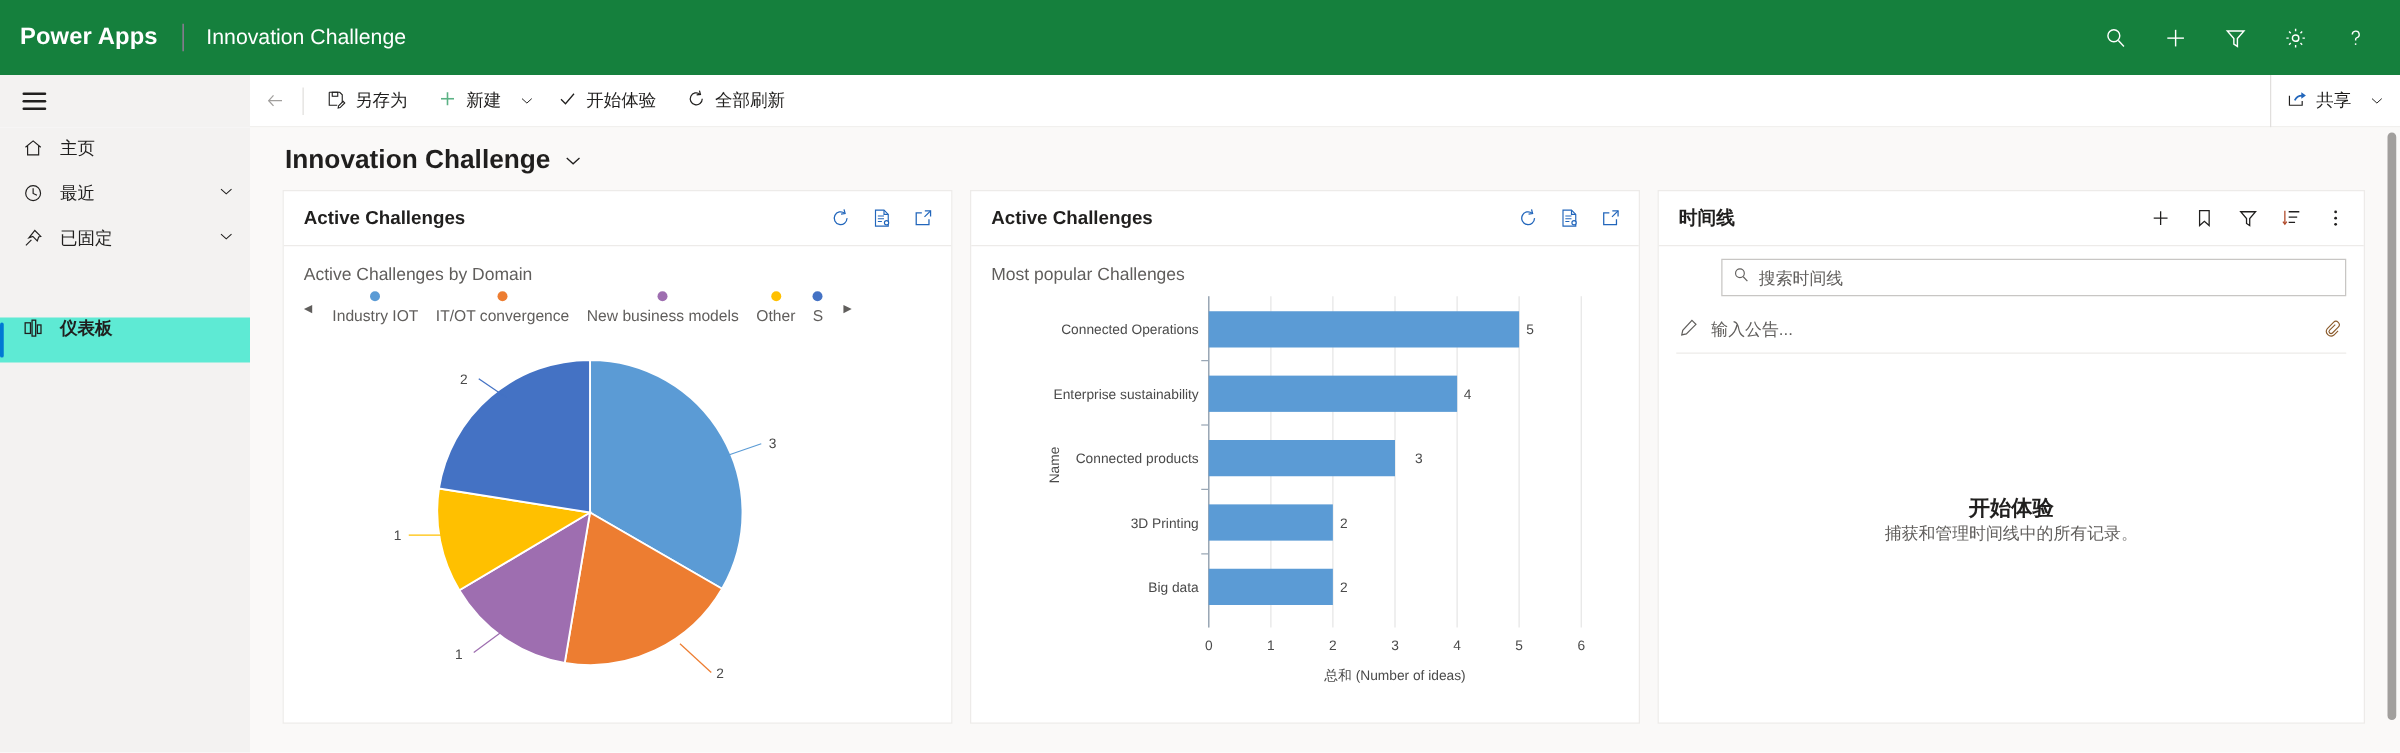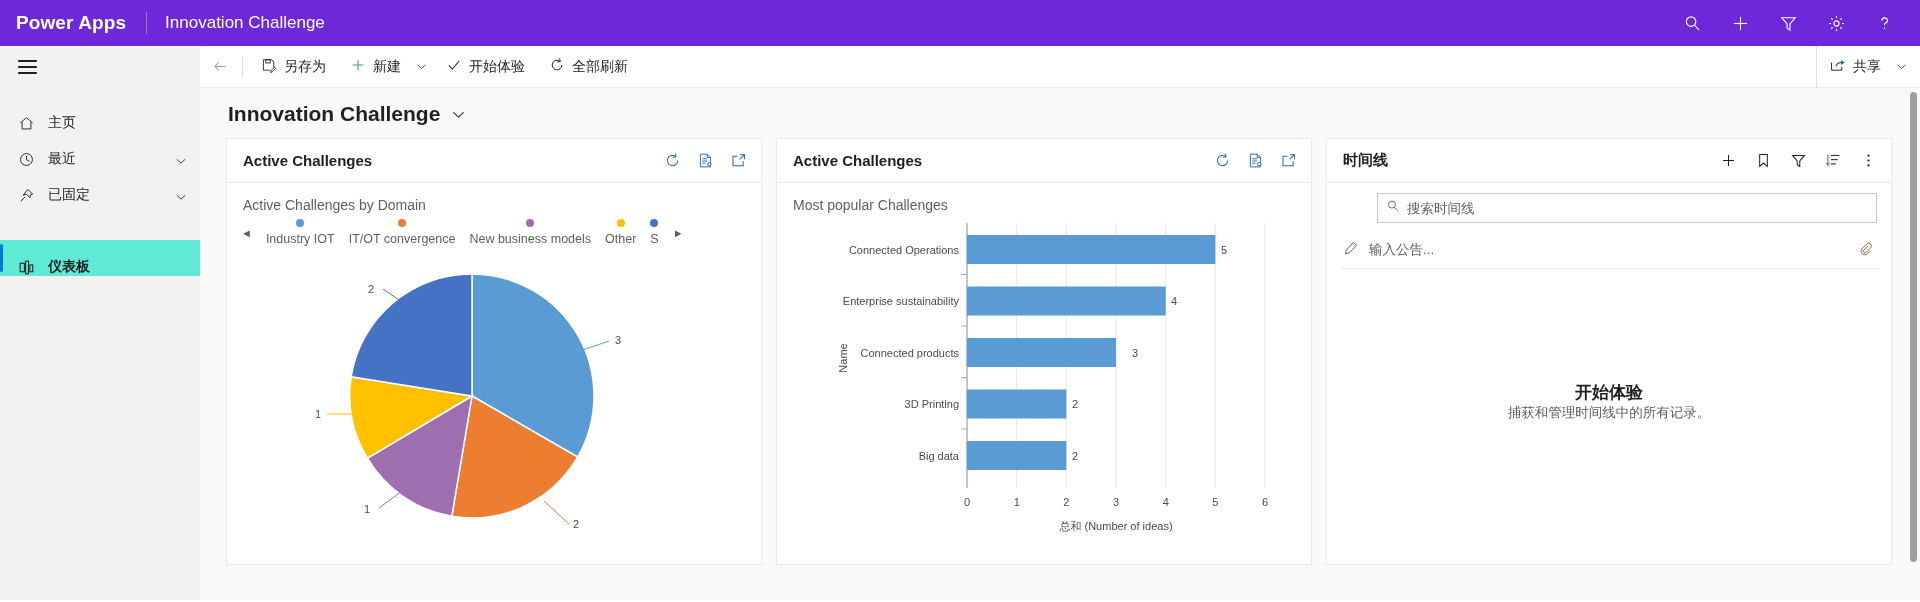--- a/index.html
+++ b/index.html
@@ -6,22 +6,22 @@
   html, body {
     width: 1920px; height: 602px;
     overflow: hidden;
     background: #ffffff;
     font-family: "Liberation Sans", "DejaVu Sans", sans-serif;
     color: #323130;
   }
 
   
   .topbar {
-    height: 46px; width: 100%;
-    background: #6d28d9;
+    height: 60px; width: 100%;
+    background: #15803d;
     display: flex; align-items: center;
     color: #ffffff;
     position: relative;
   }
   .brand {
     font-size: 19px; font-weight: bold;
     padding-left: 16px; letter-spacing: .1px;
   }
   .brand-sep {
     width: 1px; height: 22px; background: #a679a6;
@@ -83,21 +83,21 @@
 
   
   .body-row { display: flex; height: calc(602px - 48px - 42px); }
   .sidebar {
     width: 200px; min-width: 200px;
     background: #f3f2f1;
     padding-top: 8px;
     position: relative;
   }
   .nav-item {
-    display: flex; align-items: flex-end; height: 36px;
+    display: flex; align-items: flex-start; height: 36px;
     padding: 0 12px 0 18px; cursor: pointer; font-size: 14px;
     color: #201f1e; position: relative;
   }
   .nav-icon { width: 22px; display: flex; align-items: center; color: #201f1e; }
   .nav-label { margin-left: 8px; flex: 1; }
   .nav-chev { color: #201f1e; display: flex; align-items: center; }
   .nav-sep-space { height: 36px; }
   .nav-item.selected {
     background: #5eead4; font-weight: 600;
   }

